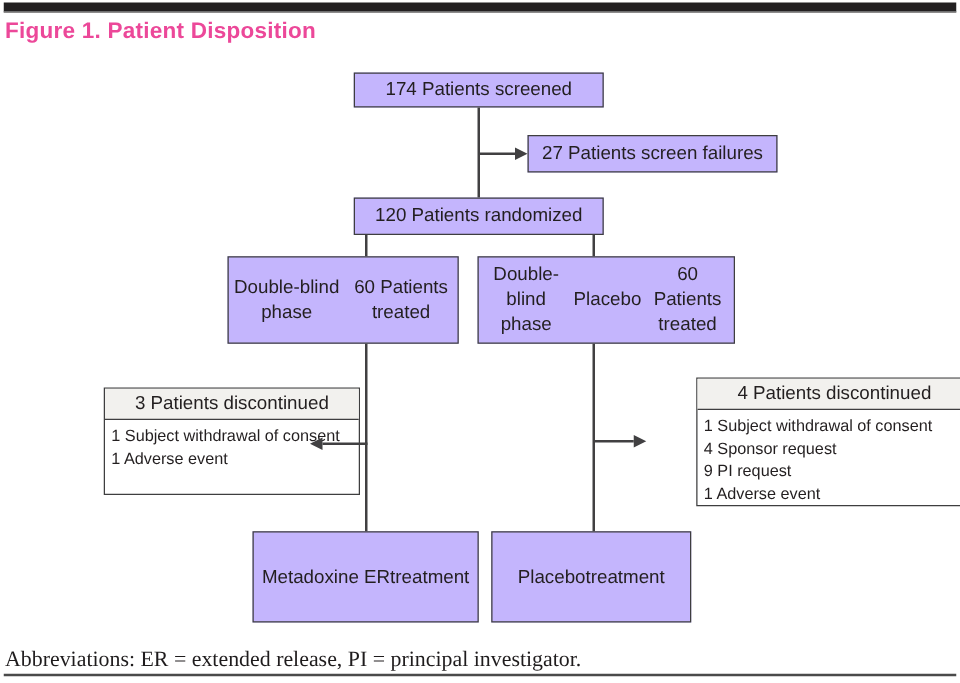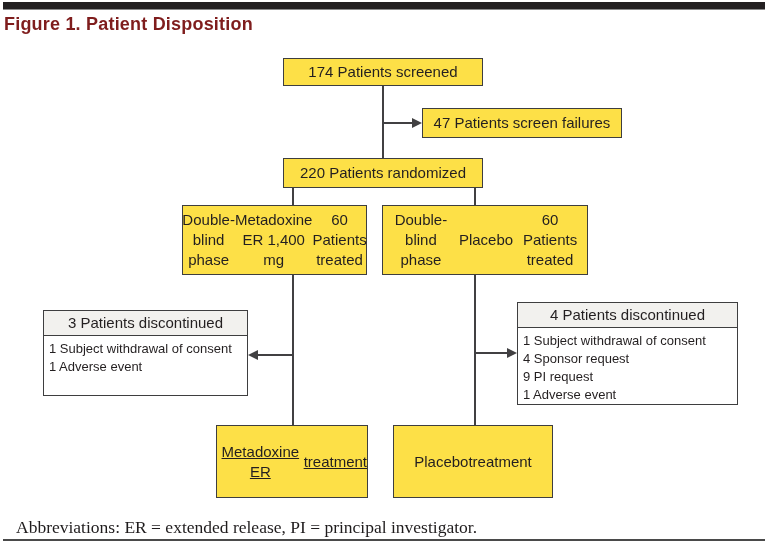--- a/index.html
+++ b/index.html
@@ -19,48 +19,49 @@
     background: #232021;
     border-bottom: 1px solid #8a8a8a;
   }
   .title {
     position: absolute;
     left: 4px; top: 14px;
     margin: 0;
     font-size: 18px;
     font-weight: bold;
     letter-spacing: 0.2px;
-    color: #7f1d1d;
+    color: #ec4899;
   }
   .box {
     position: absolute;
     box-sizing: border-box;
-    background: #fde047;
+    background: #c4b5fd;
     border: 1.5px solid #3e3e3f;
     display: flex;
     align-items: center;
     justify-content: center;
     text-align: center;
     font-size: 15px;
     line-height: 20px;
     color: #231f20;
   }
   .box.multiline { }
   #b-screened   { left: 283px; top: 58px;  width: 200px; height: 28px; }
   #b-failures   { left: 422px; top: 108px; width: 200px; height: 30px; }
   #b-randomized { left: 283px; top: 158px; width: 200px; height: 30px; }
   #b-phase-md   { left: 182px; top: 205px; width: 185px; height: 70px; }
   #b-phase-pbo  { left: 382px; top: 205px; width: 206px; height: 70px; }
-  #b-comp-md    { left: 216px; top: 425px; width: 152px; height: 73px; text-decoration: underline; }
+  #b-comp-md    { left: 202px; top: 425px; width: 181px; height: 73px; }
   #b-comp-pbo   { left: 393px; top: 425px; width: 160px; height: 73px; }
   .discbox {
     position: absolute;
     box-sizing: border-box;
     background: #ffffff;
     border: 1.5px solid #3e3e3f;
+    margin-left: 40px;
   }
   #b-disc-md  { left: 43px;  top: 310px; width: 205px; height: 86px; }
   #b-disc-pbo { left: 517px; top: 302px; width: 221px; height: 103px; }
   .disc-header {
     box-sizing: border-box;
     background: #f2f1ee;
     border-bottom: 1.5px solid #3e3e3f;
     text-align: center;
     font-size: 15px;
     padding: 3px 0 4px 0;
@@ -98,47 +99,45 @@
   #l-disc-md-branch      { left: 258px; top: 354px; width: 36px; }
   #ah-disc-md            { left: 248px; top: 350px; }
   #l-disc-pbo-branch     { left: 476px; top: 352px; width: 31px; }
   #ah-disc-pbo           { left: 507px; top: 348px; }
   .footer {
     position: absolute;
     left: 4px; top: 517px;
     font-family: "Liberation Serif", serif;
     font-size: 17.5px;
     color: #1f1c1d;
-    margin-left: 12px;
   }
   .bottomrule {
     position: absolute;
     left: 3px; top: 539px;
     width: 762px; height: 2px;
     background: #4a4a4a;
   }
 </style>
 </head>
 <body>
 
 <div class="page">
 
   <div class="topbar"></div>
 
   <h1 class="title">Figure 1. Patient Disposition</h1>
 
   <div class="box" id="b-screened">174 Patients screened</div>
 
-  <div class="box" id="b-failures">47 Patients screen failures</div>
+  <div class="box" id="b-failures">27 Patients screen failures</div>
 
-  <div class="box" id="b-randomized">220 Patients randomized</div>
+  <div class="box" id="b-randomized">120 Patients randomized</div>
 
   <div class="box multiline" id="b-phase-md">
     <div>Double-blind phase</div>
-    <div>Metadoxine ER 1,400 mg</div>
     <div>60 Patients treated</div>
   </div>
 
   <div class="box multiline" id="b-phase-pbo">
     <div>Double-blind phase</div>
     <div>Placebo</div>
     <div>60 Patients treated</div>
   </div>
 
   <div class="discbox" id="b-disc-md">

